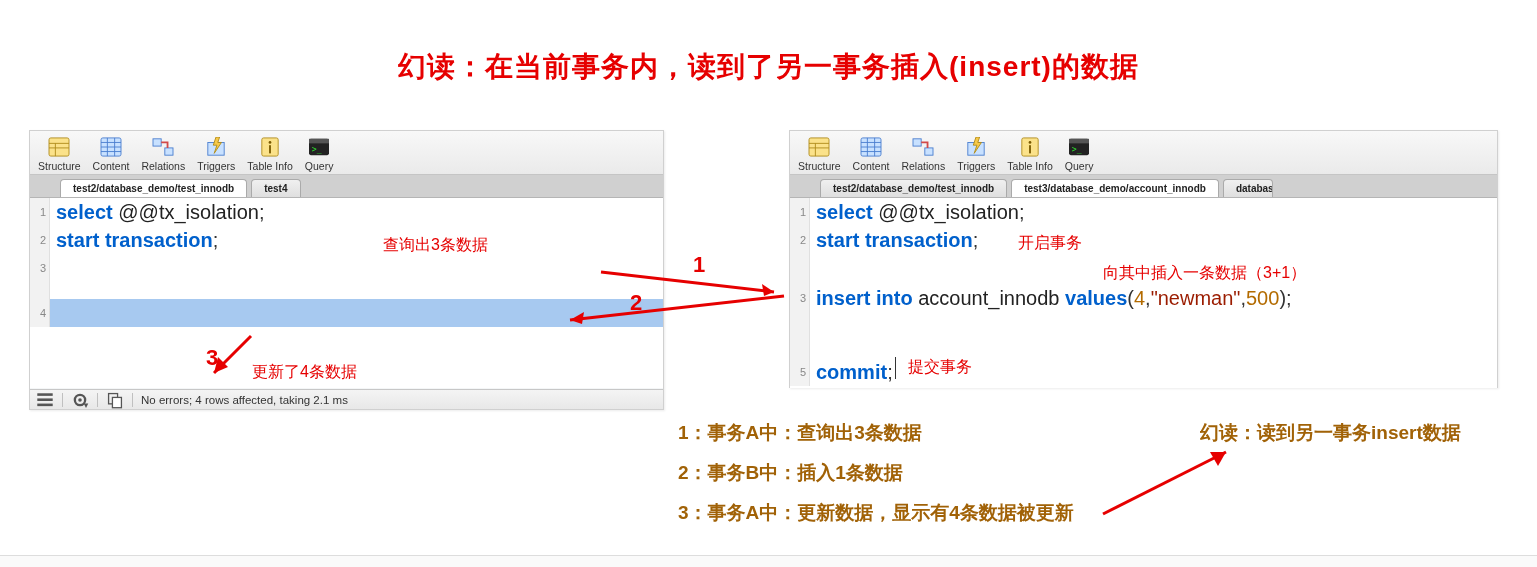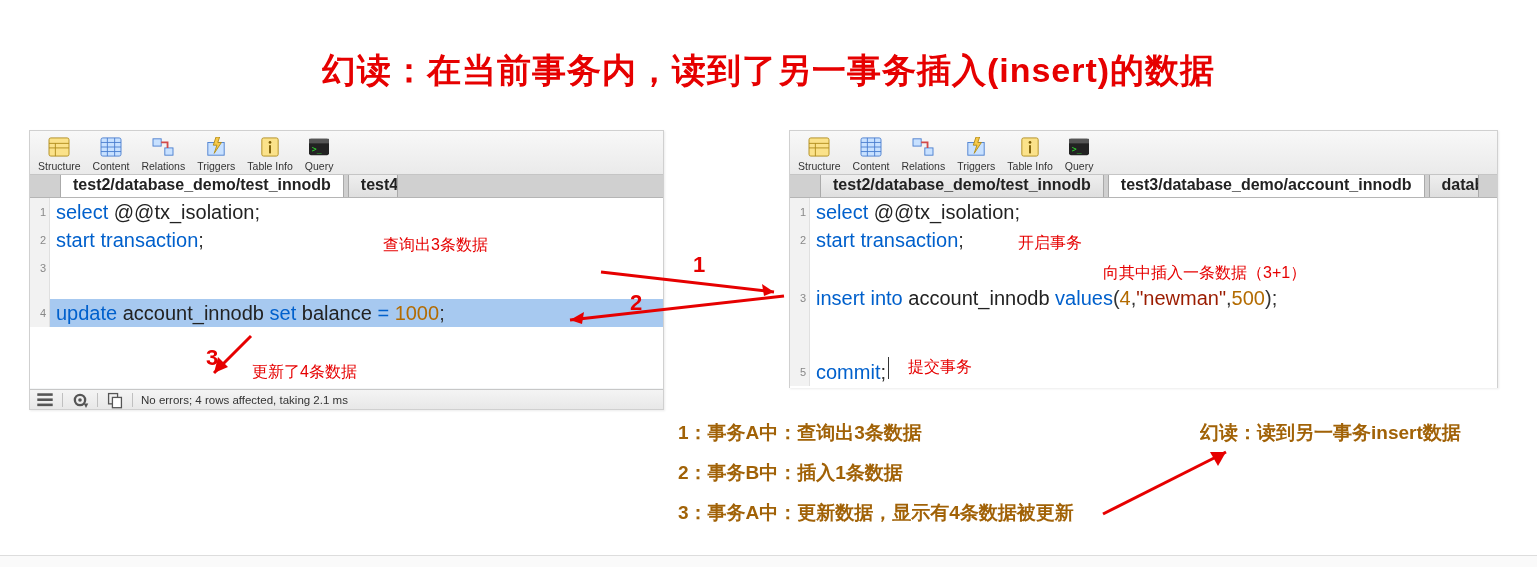--- a/index.html
+++ b/index.html
@@ -10,21 +10,21 @@
     font-family: -apple-system, "Segoe UI", Tahoma, sans-serif;
     background: #ffffff;
     position: relative;
     overflow: hidden;
   }
   .title {
     position: absolute;
     top: 48px;
     left: 0; right: 0;
     text-align: center;
-    font-size: 34px;
+    font-size: 28px;
     font-weight: 700;
     color: #e60000;
     letter-spacing: 1px;
   }
 
   
   .panel {
     position: absolute;
     background: #f4f6f7;
     border: 1px solid #d0d0d0;
@@ -60,21 +60,21 @@
   }
   .tb-icon svg { width: 22px; height: 20px; }
 
   .tabbar {
     height: 23px;
     display: flex;
     align-items: flex-end;
     background: #d0d0d0;
     border-bottom: 1px solid #b5b5b5;
     padding-left: 30px;
-    font-size: 16px;
+    font-size: 10px;
     color: #222;
     gap: 4px;
     overflow: hidden;
   }
   .tab {
     background: linear-gradient(#f0f0f0,#dfdfdf);
     border: 1px solid #aaa;
     border-bottom: none;
     border-radius: 4px 4px 0 0;
     padding: 3px 12px;
@@ -106,21 +106,21 @@
     background: #f2f2f2;
     z-index: 2;
     align-self: stretch;
     display:flex;align-items:center;justify-content:flex-end;
   }
   .codetext {
     padding-left: 6px;
     white-space: pre;
     font-family: "Segoe UI", -apple-system, sans-serif;
   }
-  .kw  { color: #0060cc; }
+  .kw  { color: #0060cc; font-weight: bold; }
   .id  { color: #222; }
   .op  { color: #0060cc; }
   .num { color: #b36b00; }
   .str { color: #9b1c00; }
   .pun { color: #333; }
   .sel-line {
     position: absolute;
     left: 20px; right: 0; top: 0; bottom: 0;
     background: #a7c9f0;
     z-index: 0;
@@ -273,21 +273,20 @@
     <div class="coderow">
         <span class="gnum">3</span>
       </div>
     <div class="coderow" style="height:17px;">
         <span class="gnum"></span>
         <span class="codetext"></span>
       </div>
     <div class="coderow selected" style="position:relative;">
         <span class="gnum">4</span>
         <span class="sel-line"></span>
-        <span class="codetext"><span class="kw">update</span><span class="id"> account_innodb </span><span class="kw">set</span><span class="id"> balance </span><span class="op">= </span><span class="num">1000</span><span class="pun">;</span></span>
       </div>
   </div>
   <div class="statusbar">
     <span class="status-ico">
         <svg viewBox="0 0 14 12">
           <line x1="1" y1="2" x2="13" y2="2" stroke="#555" stroke-width="2"></line>
           <line x1="1" y1="6" x2="13" y2="6" stroke="#555" stroke-width="2"></line>
           <line x1="1" y1="10" x2="13" y2="10" stroke="#555" stroke-width="2"></line>
         </svg>
       </span>

